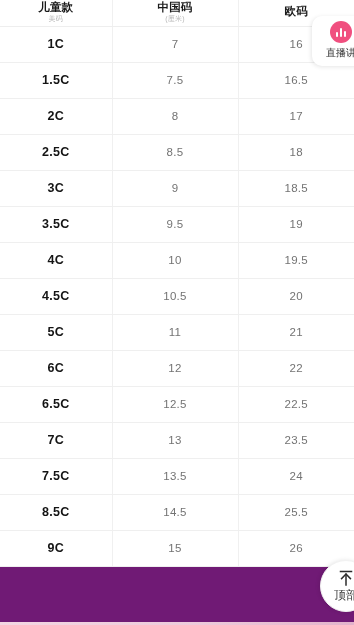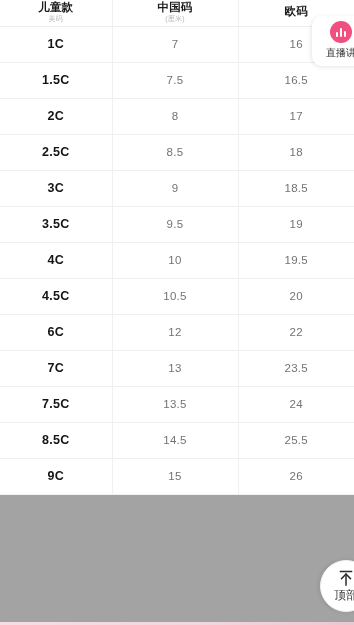--- a/index.html
+++ b/index.html
@@ -9,21 +9,21 @@
     height: 625px;
     overflow: hidden;
     background: #ffffff;
     font-family: "Liberation Sans", "DejaVu Sans", sans-serif;
   }
 
   #screen {
     position: relative;
     width: 354px;
     height: 625px;
-    background: #a3a3a3;
+    background: #701a75;
     overflow: hidden;
   }
 
   
   .size-table {
     position: absolute;
     top: 0; left: 0;
     width: 354px;
     border-collapse: collapse;
     table-layout: fixed;
@@ -237,23 +237,33 @@
           <td class="cell-us">4C</td>
           <td class="cell-cn">10</td>
           <td class="cell-eu">19.5</td>
         </tr>
         <tr>
           <td class="cell-us">4.5C</td>
           <td class="cell-cn">10.5</td>
           <td class="cell-eu">20</td>
         </tr>
         <tr>
+          <td class="cell-us">5C</td>
+          <td class="cell-cn">11</td>
+          <td class="cell-eu">21</td>
+        </tr>
+        <tr>
           <td class="cell-us">6C</td>
           <td class="cell-cn">12</td>
           <td class="cell-eu">22</td>
+        </tr>
+        <tr>
+          <td class="cell-us">6.5C</td>
+          <td class="cell-cn">12.5</td>
+          <td class="cell-eu">22.5</td>
         </tr>
         <tr>
           <td class="cell-us">7C</td>
           <td class="cell-cn">13</td>
           <td class="cell-eu">23.5</td>
         </tr>
         <tr>
           <td class="cell-us">7.5C</td>
           <td class="cell-cn">13.5</td>
           <td class="cell-eu">24</td>

